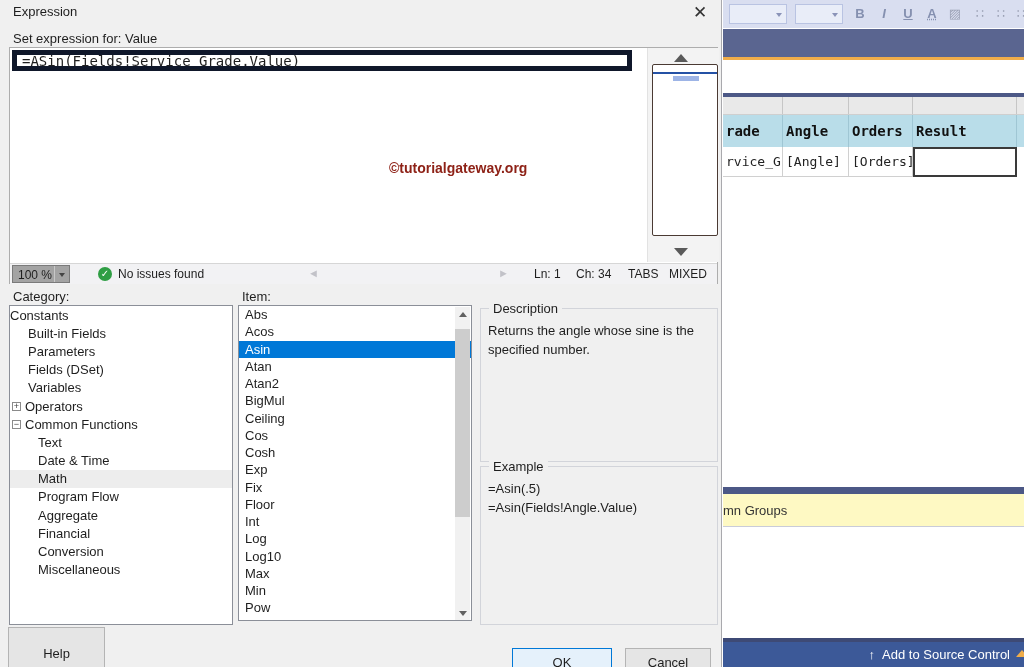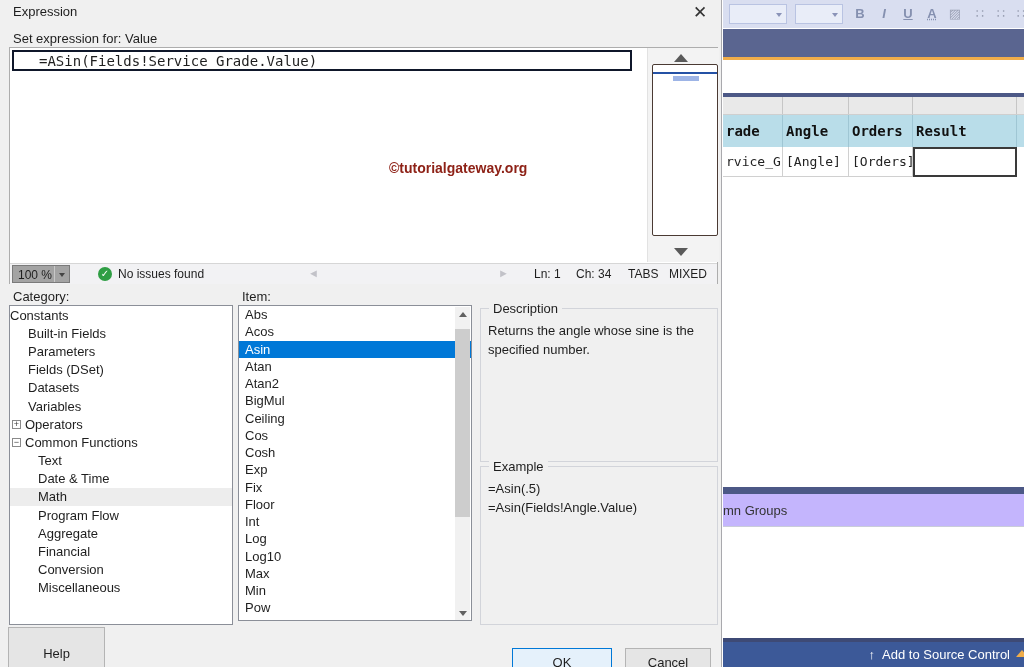--- a/index.html
+++ b/index.html
@@ -13,21 +13,21 @@
   .dlg-title { position:absolute; left:13px; top:4px; font-size:13px; color:#1e1e1e; }
   .dlg-close { position:absolute; right:10px; top:2px; width:22px; height:22px;
                font-size:17px; color:#333; text-align:center; line-height:22px; cursor:default; }
   .dlg-sub { position:absolute; left:13px; top:31px; font-size:13px; color:#1e1e1e; }
 
   
   .editor-frame { position:absolute; left:9px; top:47px; width:709px; height:237px;
                   border:1px solid #adadad; background:#fff; }
   .editor-area { position:absolute; left:0; top:0; width:636px; height:214px; background:#fff; }
   .cur-line { position:absolute; left:2px; top:2px; width:620px; height:21px;
-              border:2px solid #0f172a; background:#fff; display:flex; align-items:center;padding-left:20px; }
+              border:5px solid #0f172a; background:#fff; display:flex; align-items:center; }
   .expr-text { font-family:"DejaVu Sans Mono", monospace; font-size:14px; color:#1e1e1e;
                padding-left:5px; white-space:pre; }
   .watermark { position:absolute; left:379px; top:112px; font-size:14px; font-weight:bold;
                color:#8e2217; letter-spacing:0; }
   .vscroll-strip { position:absolute; left:637px; top:0; width:72px; height:214px;
                    background:#f3f3f3; border-left:1px solid #e2e2e2; }
   .tri-up { position:absolute; left:26px; top:6px; width:0; height:0;
             border-left:7px solid transparent; border-right:7px solid transparent;
             border-bottom:8px solid #5a5a5a; }
   .tri-down { position:absolute; left:26px; bottom:6px; width:0; height:0;
@@ -129,21 +129,21 @@
               font-family:"DejaVu Sans Mono", monospace; font-weight:bold; font-size:14px;
               color:#111; border-right:1px solid #9fc6d4; white-space:nowrap; overflow:hidden; }
   .t-row { position:absolute; left:0; top:147px; width:100%; height:30px; background:#fff;
            display:flex; }
   .t-row .dcell { display:flex; align-items:center; padding-left:3px;
            font-family:"DejaVu Sans Mono", monospace; font-size:13px; color:#222;
            border-right:1px solid #d0d0d0; border-bottom:1px solid #d0d0d0;
            white-space:nowrap; overflow:hidden; }
   .t-row .result-cell { border:2px solid #3a3a3a; background:#fff; }
   .grp-bar { position:absolute; left:0; top:487px; width:100%; height:7px; background:#4c5886; }
-  .grp-panel { position:absolute; left:0; top:494px; width:100%; height:33px; background:#c4b5fd;
+  .grp-panel { position:absolute; left:0; top:494px; width:100%; height:33px; background:#fef9c3;
                border-bottom:1px solid #c9ccd9; display:flex; align-items:center;
                font-size:13px; color:#333; }
   .bg-divider { position:absolute; left:0; top:638px; width:100%; height:4px; background:#3e4a75; }
   .bg-status { position:absolute; left:0; top:642px; width:100%; height:25px; background:#3c5998;
                color:#fff; font-size:13px; display:flex; align-items:center;
                justify-content:flex-end; gap:7px; padding-right:14px; }
   .sc-up { font-size:13px; }
   .sc-caret { position:absolute; right:-4px; top:8px; width:0; height:0;
               border-left:6px solid transparent; border-right:6px solid transparent;
               border-bottom:7px solid #f0ad4a; }
@@ -196,23 +196,20 @@
           <span>Constants</span>
         </div>
         <div class="tree-row" style="padding-left: 18px;">
           <span>Built-in Fields</span>
         </div>
         <div class="tree-row" style="padding-left: 18px;">
           <span>Parameters</span>
         </div>
         <div class="tree-row" style="padding-left: 18px;">
           <span>Fields (DSet)</span>
-        </div>
-        <div class="tree-row" style="padding-left: 18px;">
-          <span>Datasets</span>
         </div>
         <div class="tree-row" style="padding-left: 18px;">
           <span>Variables</span>
         </div>
         <div class="tree-row">
           <div class="glyphbox">+</div>
           <span>Operators</span>
         </div>
         <div class="tree-row">
           <div class="glyphbox">−</div>

